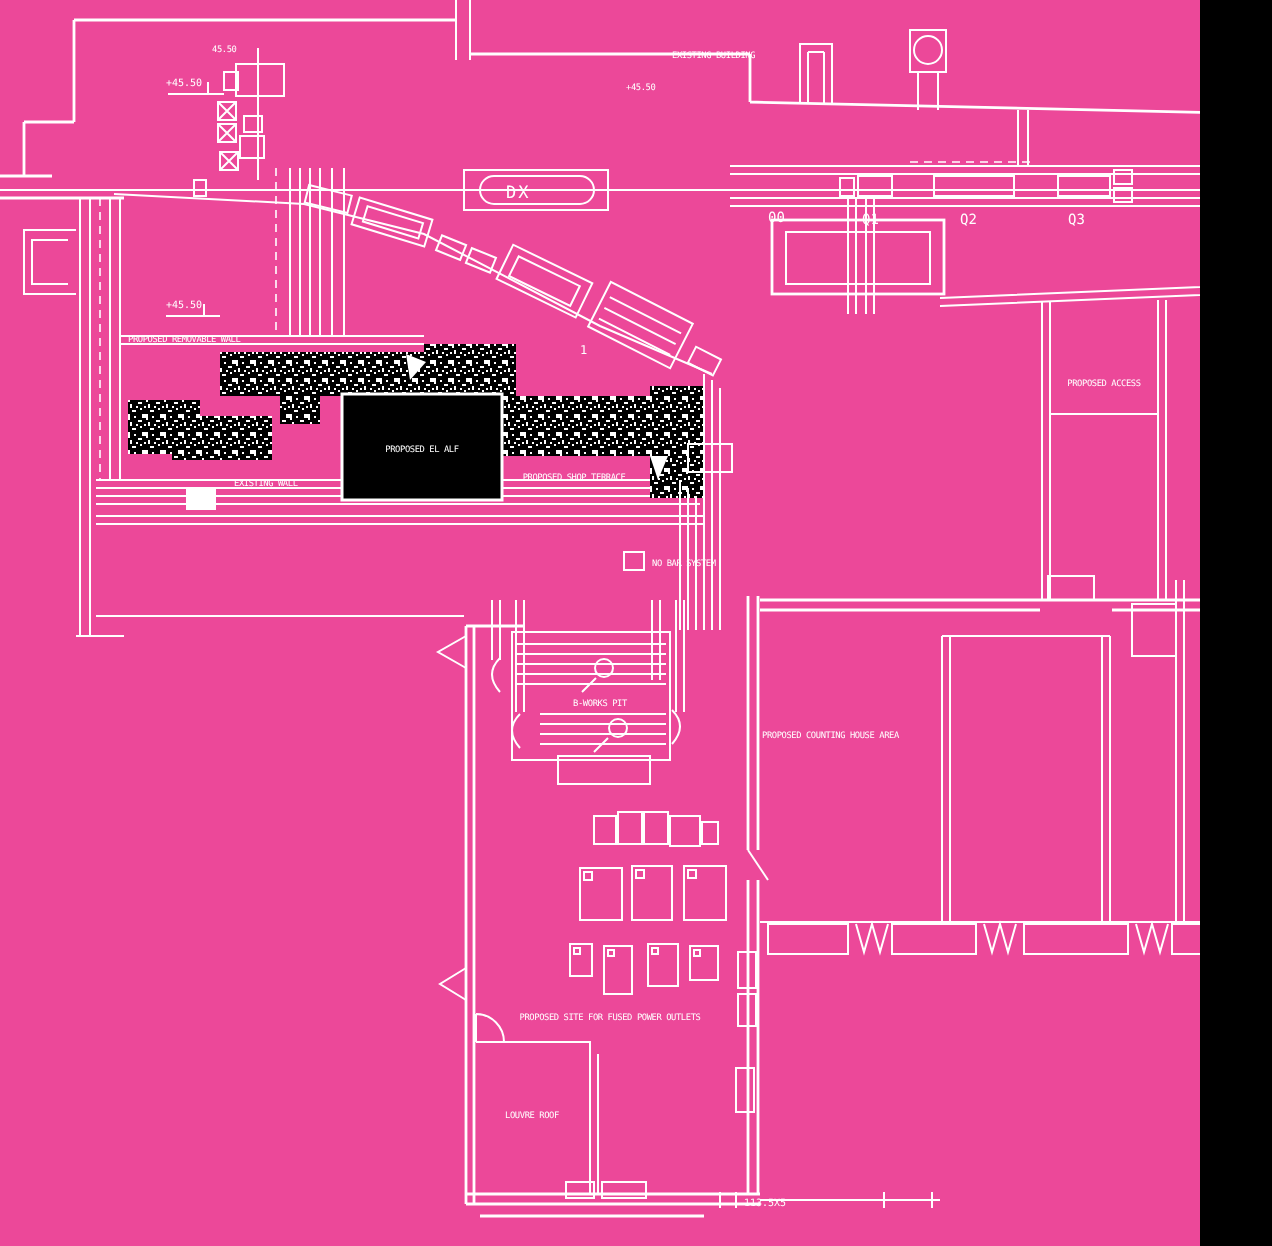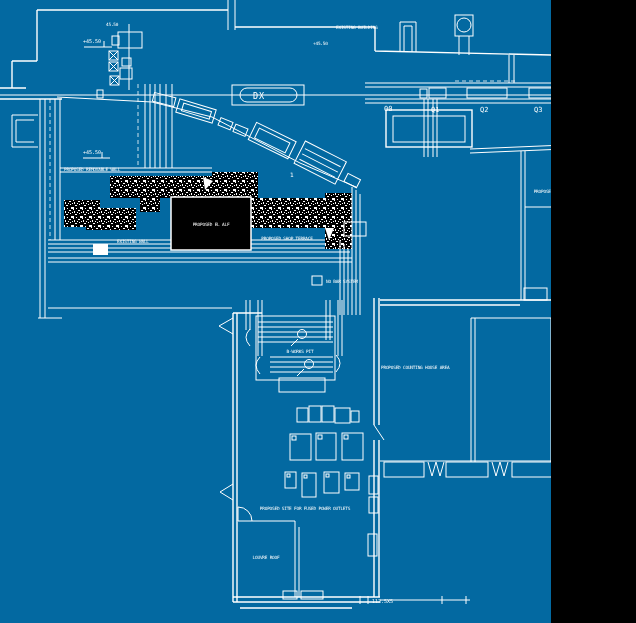--- a/index.html
+++ b/index.html
@@ -1,16 +1,16 @@
 <!DOCTYPE html>
 <html><head>
 <meta charset="utf-8">
 <style>
   html,body{margin:0;padding:0;background:#000;}
-  .canvas{position:relative;width:551px;height:623px;background:#0369a1;overflow:hidden;}
+  .canvas{position:relative;width:600px;height:623px;background:#ec4899;overflow:hidden;}
   svg{display:block;}
   .ln{stroke:#fff;stroke-width:1;fill:none;}
   .ln2{stroke:#fff;stroke-width:1.4;fill:none;}
   .dash{stroke:#fff;stroke-width:0.8;fill:none;stroke-dasharray:4 3;}
   .fillw{fill:#fff;stroke:none;}
   .t{font-family:"DejaVu Sans Mono","Liberation Mono",monospace;fill:#fff;}
   .t4{font-size:4.4px;letter-spacing:-0.2px;}
   .t5{font-size:5px;}
   .t6{font-size:6px;}
   .t7{font-size:7px;}

